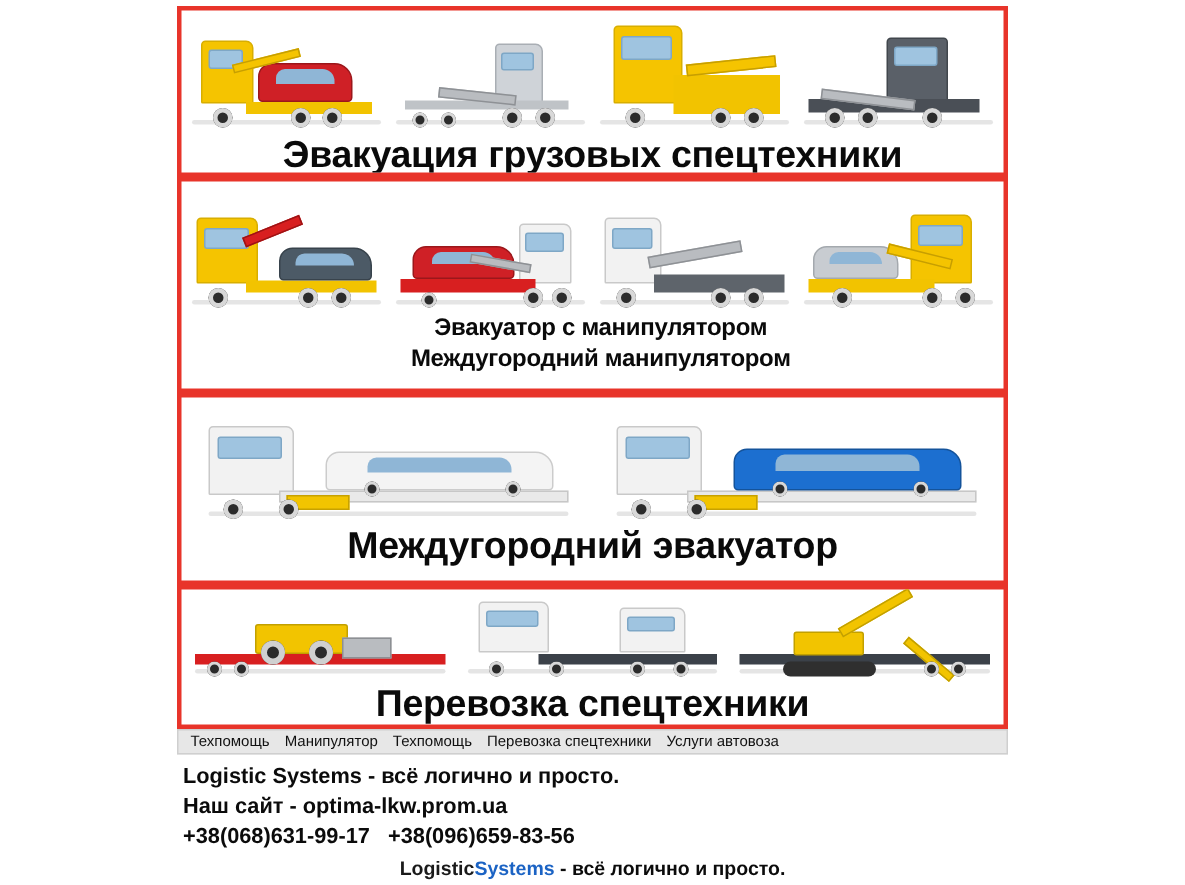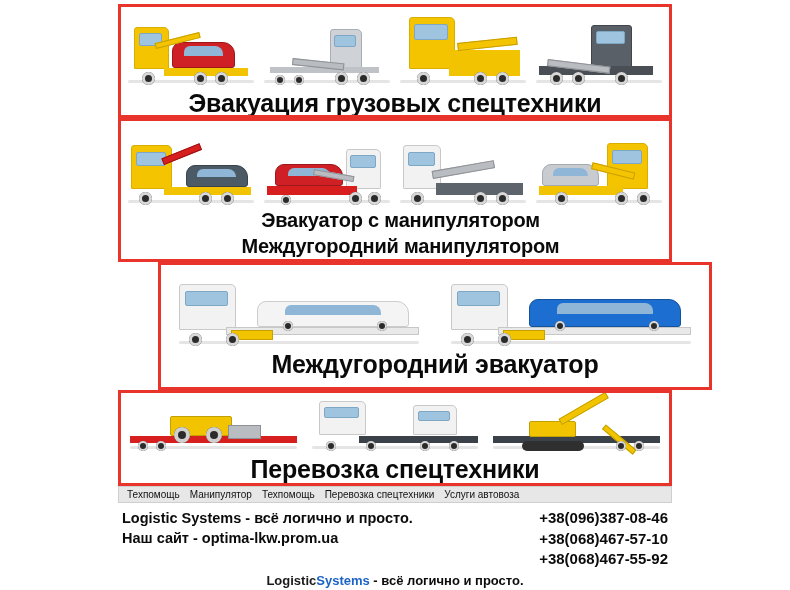--- a/index.html
+++ b/index.html
@@ -36,30 +36,30 @@
     text-align: center;
     font-weight: bold;
     color: #0a0a0a;
     line-height: 1.08;
     letter-spacing: -0.2px;
     padding: 1px 2px 3px 2px;
   }
 
   #block1 { top: 4px;   height: 114px; }
   #block2 { top: 118px; height: 144px; }
-  #block3 { top: 262px; height: 128px; margin-left: 40px; }
+  #block3 { top: 262px; height: 128px; }
   #block4 { top: 390px; height: 96px;  }
 
   #block1 .block-imgs { height: 82px; }
   #block2 .block-imgs { height: 88px; }
   #block3 .block-imgs { height: 85px; }
   #block4 .block-imgs { height: 62px; }
 
   #block1 .block-caption { font-size: 25px; }
-  #block2 .block-caption { font-size: 20px; margin-left: 11px; }
+  #block2 .block-caption { font-size: 16px; margin-left: 11px; }
   #block3 .block-caption { font-size: 25px; }
   #block4 .block-caption { font-size: 25px; }
 
   
   .veh { position: relative; flex: 1 1 0; height: 100%; }
   .shape { position: absolute; }
 
   .ground {
     position: absolute; left: 4%; right: 4%; bottom: 6px; height: 3px;
     background: rgba(0,0,0,0.10); border-radius: 2px;
@@ -365,25 +365,25 @@
       <span>Манипулятор</span>
       <span>Техпомощь</span>
       <span>Перевозка спецтехники</span>
       <span>Услуги автовоза</span>
     </div>
 
     <div class="contact-row">
       <div class="left-col">
         <div>Logistic Systems - всё логично и просто.</div>
         <div>Наш сайт - optima-lkw.prom.ua</div>
-      </div>
-      <div class="right-col">
-        <div>+38(096)387-08-46</div>
-        <div>+38(068)467-57-10</div>
-        <div>+38(068)467-55-92</div>
+        <div>
+          <span>+38(068)631-99-17</span>
+          &nbsp;
+          <span>+38(096)659-83-56</span>
+        </div>
       </div>
     </div>
 
     <div class="brandline">
       <span class="brand-logistic">Logistic</span><span class="brand-systems">Systems</span><span> - всё логично и просто.</span>
     </div>
 
   </div>
 
 </div>

